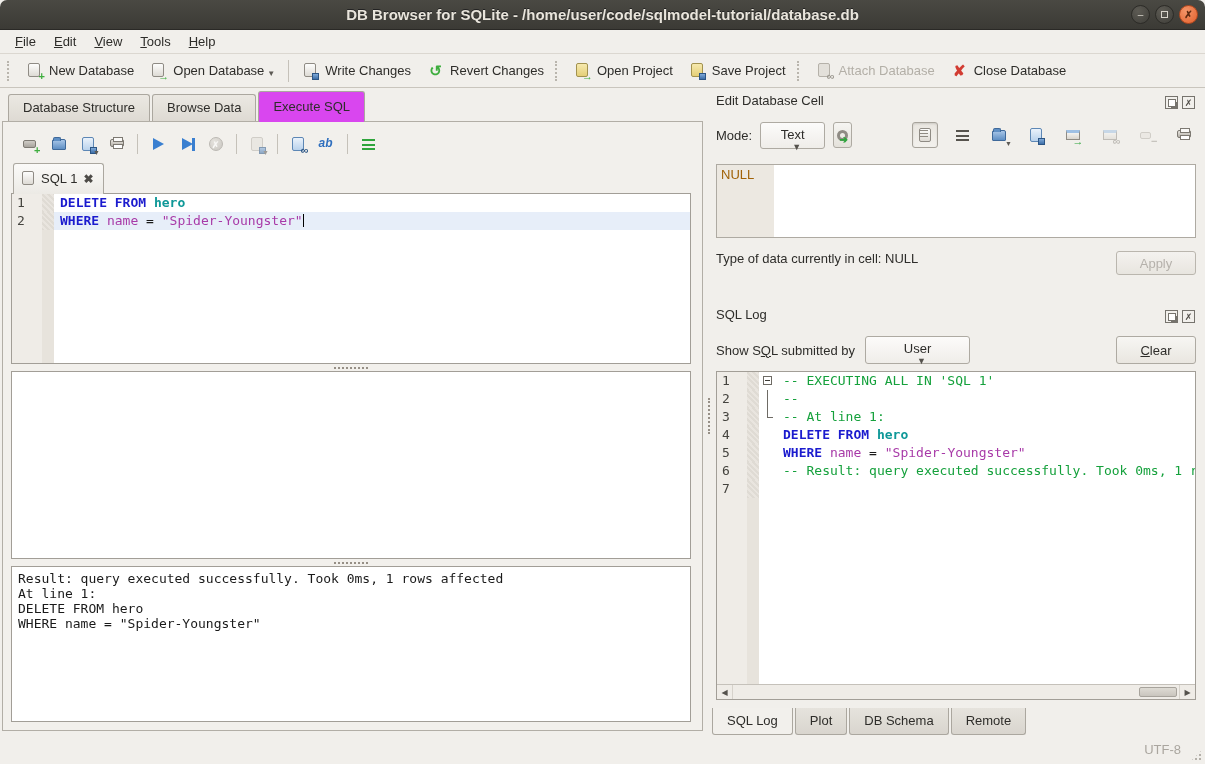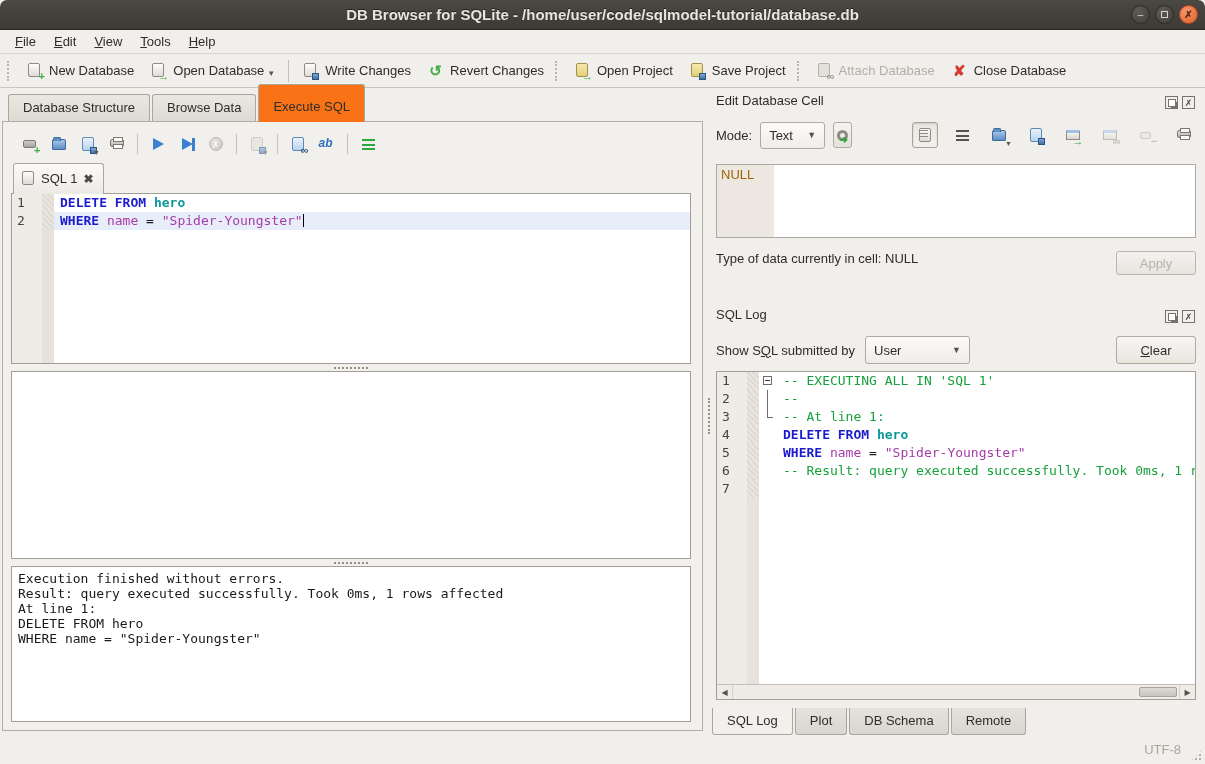--- a/index.html
+++ b/index.html
@@ -56,21 +56,21 @@
   
   .content { flex:1; display:flex; min-height:0; }
   .left-pane { width:705px; flex:0 0 705px; display:flex; flex-direction:column; }
   .vsplit { width:7px; flex:0 0 7px; display:flex; align-items:flex-start; justify-content:center; padding-top:310px; }
   .vsplit .vdots { width:0; height:36px; border-left:2px dotted #968f86; }
   .right-pane { flex:1; display:flex; flex-direction:column; padding:5px 8px 0 0; min-width:0; }
 
   
   .main-tabs { height:33px; flex:0 0 33px; display:flex; align-items:flex-end; padding-left:8px; position:relative; z-index:2; }
   .mtab { padding:5px 14px 6px 14px; background:linear-gradient(#ebe8e2,#dedad3); border:1px solid #aba79f; border-bottom:none; border-radius:3px 3px 0 0; margin-right:2px; }
-  .mtab.active { background:#f97316; padding-top:14px; padding-bottom:8px; margin-bottom:-1px; }
+  .mtab.active { background:#d946ef; padding-top:7px; padding-bottom:8px; margin-bottom:-1px; }
 
   .page-frame { margin:0 2px 4px 2px; border:1px solid #b2aea6; flex:1; display:flex; flex-direction:column; padding:7px 11px 8px 8px; background:#f2f0ec; min-height:0; }
 
   
   .sql-toolbar { height:34px; flex:0 0 34px; display:flex; align-items:center; gap:3px; padding:2px 2px 6px 6px; }
   .sbtn { width:26px; height:24px; display:flex; align-items:center; justify-content:center; border-radius:3px; position:relative; }
   .sbtn .sdrop { position:absolute; right:1px; bottom:0; font-size:7px; color:#5c5954; }
   .s-sep { width:1px; height:20px; background:#c5c1b9; margin:0 4px; }
 
   
@@ -101,21 +101,21 @@
   .results-box { flex:0 0 188px; border:1px solid #a29e97; background:#fff; }
   .message-box { flex:1; border:1px solid #a29e97; background:#fff; font-family:"DejaVu Sans Mono", monospace; font-size:13px; line-height:15px; padding:4px 6px; color:#1a1a1a; white-space:pre; overflow:hidden; }
 
   
   .dock-title { height:22px; flex:0 0 22px; display:flex; padding-left:4px; position:relative; }
   .dock-btns { position:absolute; right:2px; top:3px; display:flex; gap:4px; }
   .dbtn { width:13px; height:13px; border:1px solid #76736d; background:#f2f0ec; display:flex; align-items:center; justify-content:center; font-size:9px; color:#4e4b46; position:relative; }
   .dbtn.float:after { content:""; position:absolute; left:2px; top:2px; width:6px; height:6px; border:1px solid #76736d; background:#fff; box-shadow:2px 2px 0 -1px #76736d; }
 
   .mode-row { height:40px; flex:0 0 40px; display:flex; align-items:center; gap:8px; padding-left:4px; }
-  .combo { display:flex; align-items:center; justify-content:space-between; background:linear-gradient(#fcfbfa,#efede9); border:1px solid #aeaaa2; border-radius:3px; padding:4px 8px; }
+  .combo { display:flex; align-items:center; justify-content:space-between; background:linear-gradient(#fcfbfa,#efede9); border:1px solid #aeaaa2; border-radius:3px; padding:4px 8px;flex-direction:column; }
   .combo .arrow { font-size:9px; color:#55524d; margin-left:8px; }
   .mode-combo { width:88px; height:27px; }
   .gearbtn { width:27px; height:26px; border:1px solid #aeaaa2; border-radius:3px; background:linear-gradient(#f6f5f2,#e4e1da); display:flex; align-items:center; justify-content:center; position:relative; }
   .gear-c { width:11px; height:11px; border:3px solid #8f8b84; border-radius:50%; }
   .gear-a { position:absolute; right:3px; bottom:2px; color:#2fa53c; font-size:10px; font-weight:bold; line-height:10px; }
   .cell-icons { display:flex; align-items:center; gap:11px; margin-left:52px; }
   .cbtn { width:26px; height:26px; display:flex; align-items:center; justify-content:center; border-radius:3px; position:relative; }
   .cbtn.pressed { border:1px solid #a7a39b; background:linear-gradient(#e9e6e0,#f3f1ed); box-shadow:inset 0 1px 2px rgba(0,0,0,.12); }
   .cbtn .sdrop { position:absolute; right:0; bottom:1px; font-size:7px; color:#5c5954; }
 
@@ -329,21 +329,21 @@
             <div class="cl"><span class="ln">1</span><span class="strip"></span><span class="lt"><span class="kw">DELETE FROM </span><span class="tbl">hero</span></span></div>
             <div class="cl"><span class="ln">2</span><span class="strip"></span><span class="lt cur"><span class="kw">WHERE </span><span class="idf">name </span><span class="op">= </span><span class="str">"Spider-Youngster"</span><span class="caret"></span></span></div>
           </div>
         <div class="hsplit">
             <div class="hdots"></div>
           </div>
         <div class="results-box"></div>
         <div class="hsplit">
             <div class="hdots"></div>
           </div>
-        <div class="message-box" id="message-box"><div>Execution finished without errors.</div><div>Result: query executed successfully. Took 0ms, 1 rows affected</div><div>At line 1:</div><div>DELETE FROM hero</div><div>WHERE name = "Spider-Youngster"</div></div>
+        <div class="message-box" id="message-box"><div>Result: query executed successfully. Took 0ms, 1 rows affected</div><div>At line 1:</div><div>DELETE FROM hero</div><div>WHERE name = "Spider-Youngster"</div></div>
       </div>
     </div>
 
     <div class="vsplit">
         <div class="vdots"></div>
       </div>
 
     <div class="right-pane">
 
       <div class="dock-title">

